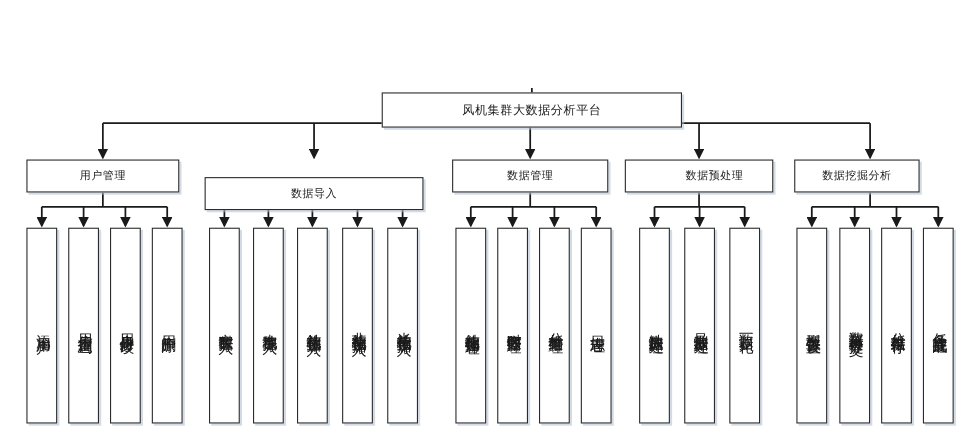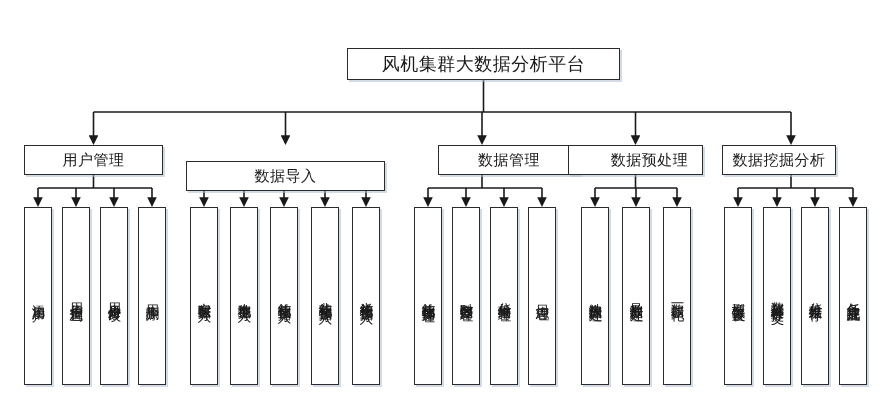--- a/index.html
+++ b/index.html
@@ -34,25 +34,26 @@
     background: #ffffff;
     border: 1.4px solid #2b2b2b;
     box-shadow: 2px 2px 0 0 rgba(173, 190, 209, 0.55);
     display: flex;
     align-items: center;
     justify-content: center;
     text-align: center;
     z-index: 2;
   }
   .node-root {
-    font-size: 18px;
+    font-size: 11px;
     letter-spacing: 0.5px;
+    margin-top: 36px;
   }
   .node-l2 {
-    font-size: 15px;
+    font-size: 10px;
     letter-spacing: 0.5px;
   }
   .node-leaf {
     font-size: 13.5px;
     line-height: 1.18;
     letter-spacing: 0.5px;
     padding: 6px 0;
   }
   .vtext {
     writing-mode: vertical-rl;
@@ -141,21 +142,21 @@
     </div>
     <div class="node node-leaf" style="left: 270px; top: 207px; width: 28px; height: 178px;">
       <span class="vtext">结构化数据导入</span>
     </div>
     <div class="node node-leaf" style="left: 311px; top: 207px; width: 28px; height: 178px;">
       <span class="vtext">非结构化数据导入</span>
     </div>
     <div class="node node-leaf" style="left: 352px; top: 207px; width: 28px; height: 178px;">
       <span class="vtext">半结构化数据导入</span>
     </div>
-    <div class="node node-l2" style="left: 411px; top: 145px; width: 142px; height: 30px; margin-left: 27px;">
+    <div class="node node-l2" style="left: 411px; top: 145px; width: 142px; height: 30px;">
       <span>数据管理</span>
     </div>
     <div class="node node-leaf" style="left: 414px; top: 207px; width: 28px; height: 178px;">
       <span class="vtext">结构化数据管理</span>
     </div>
     <div class="node node-leaf" style="left: 452px; top: 207px; width: 28px; height: 178px;">
       <span class="vtext">时序数据管理</span>
     </div>
     <div class="node node-leaf" style="left: 490px; top: 207px; width: 28px; height: 178px;">
       <span class="vtext">分析结果管理</span>

